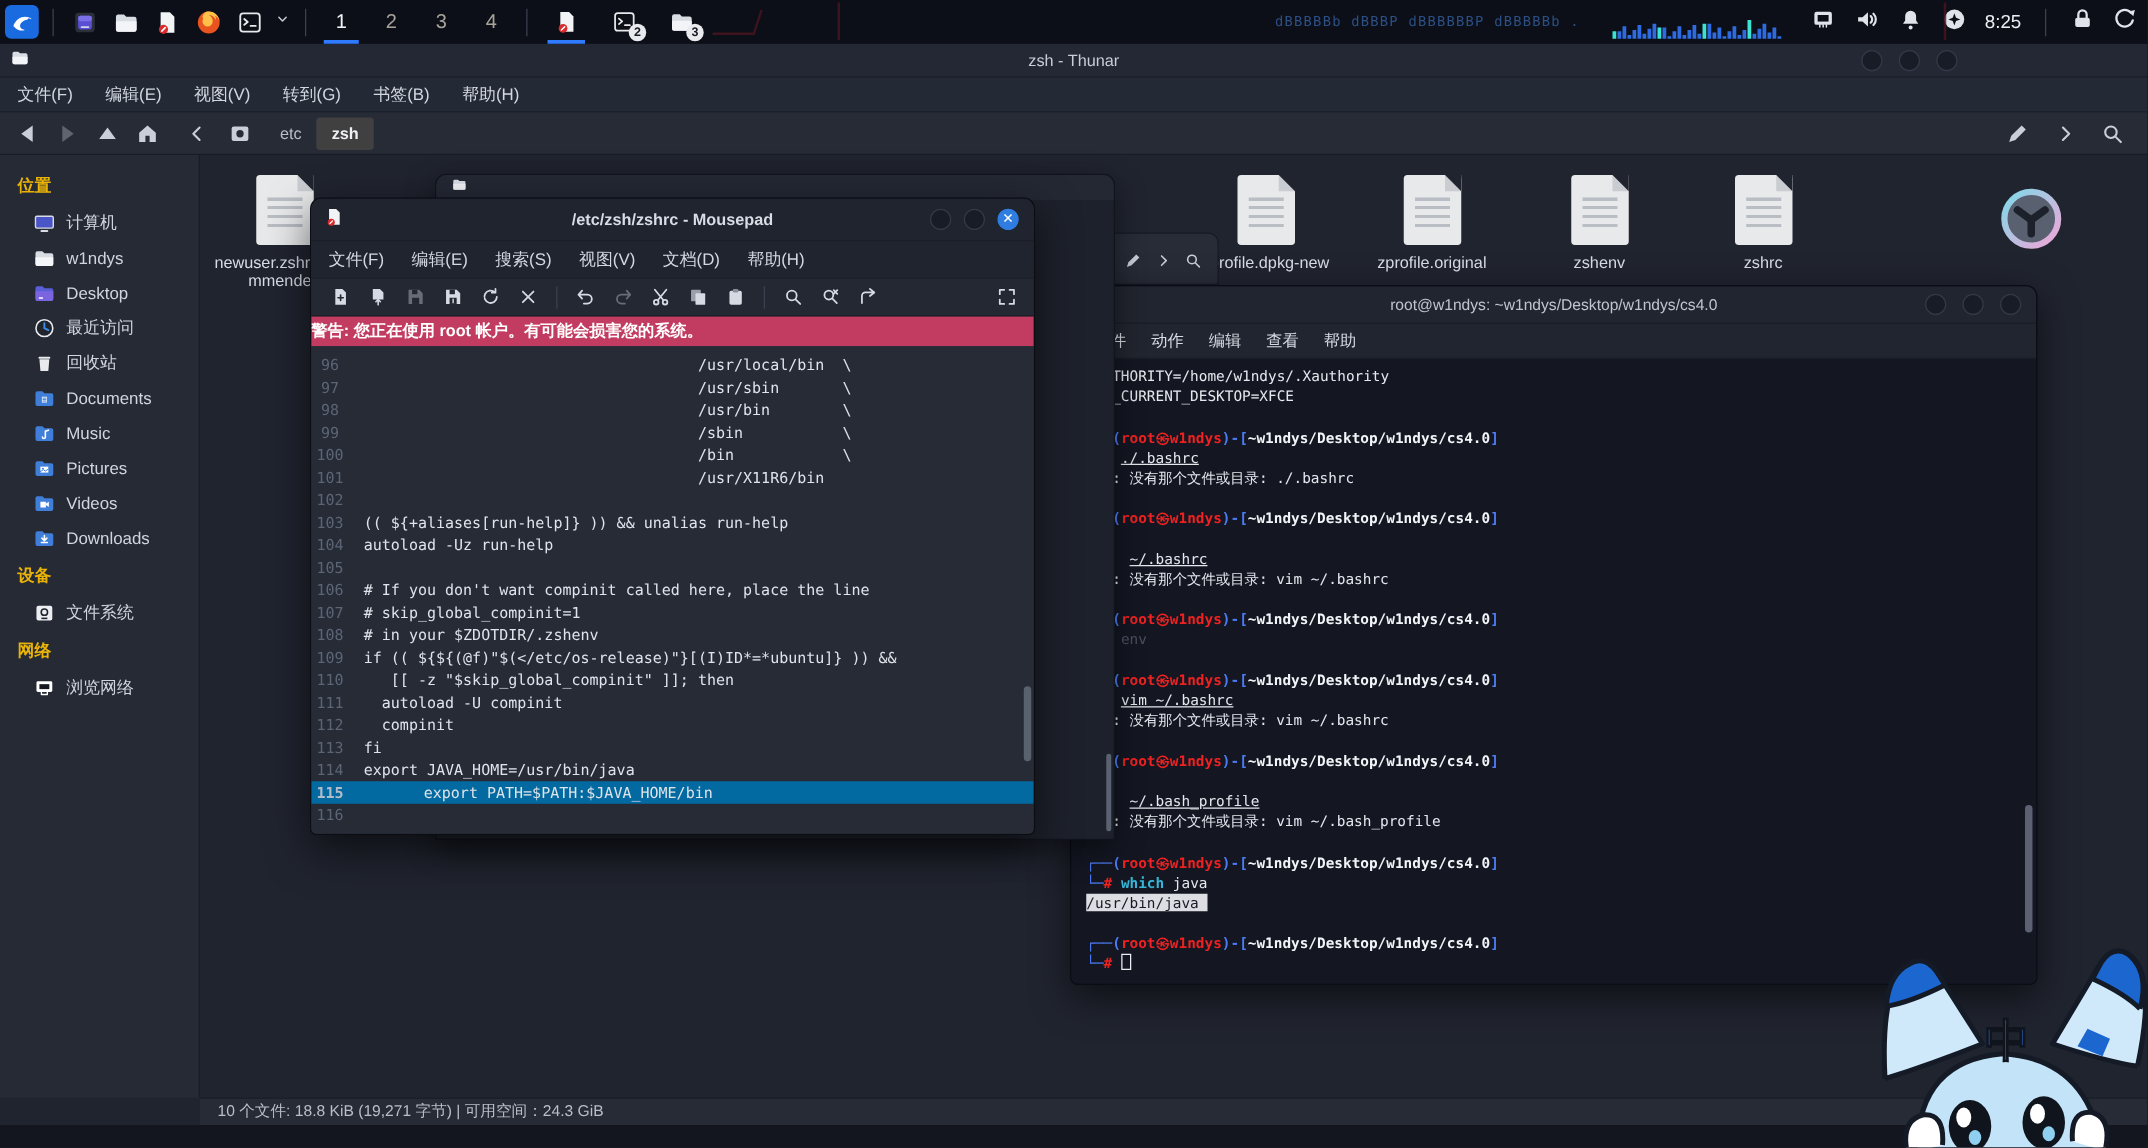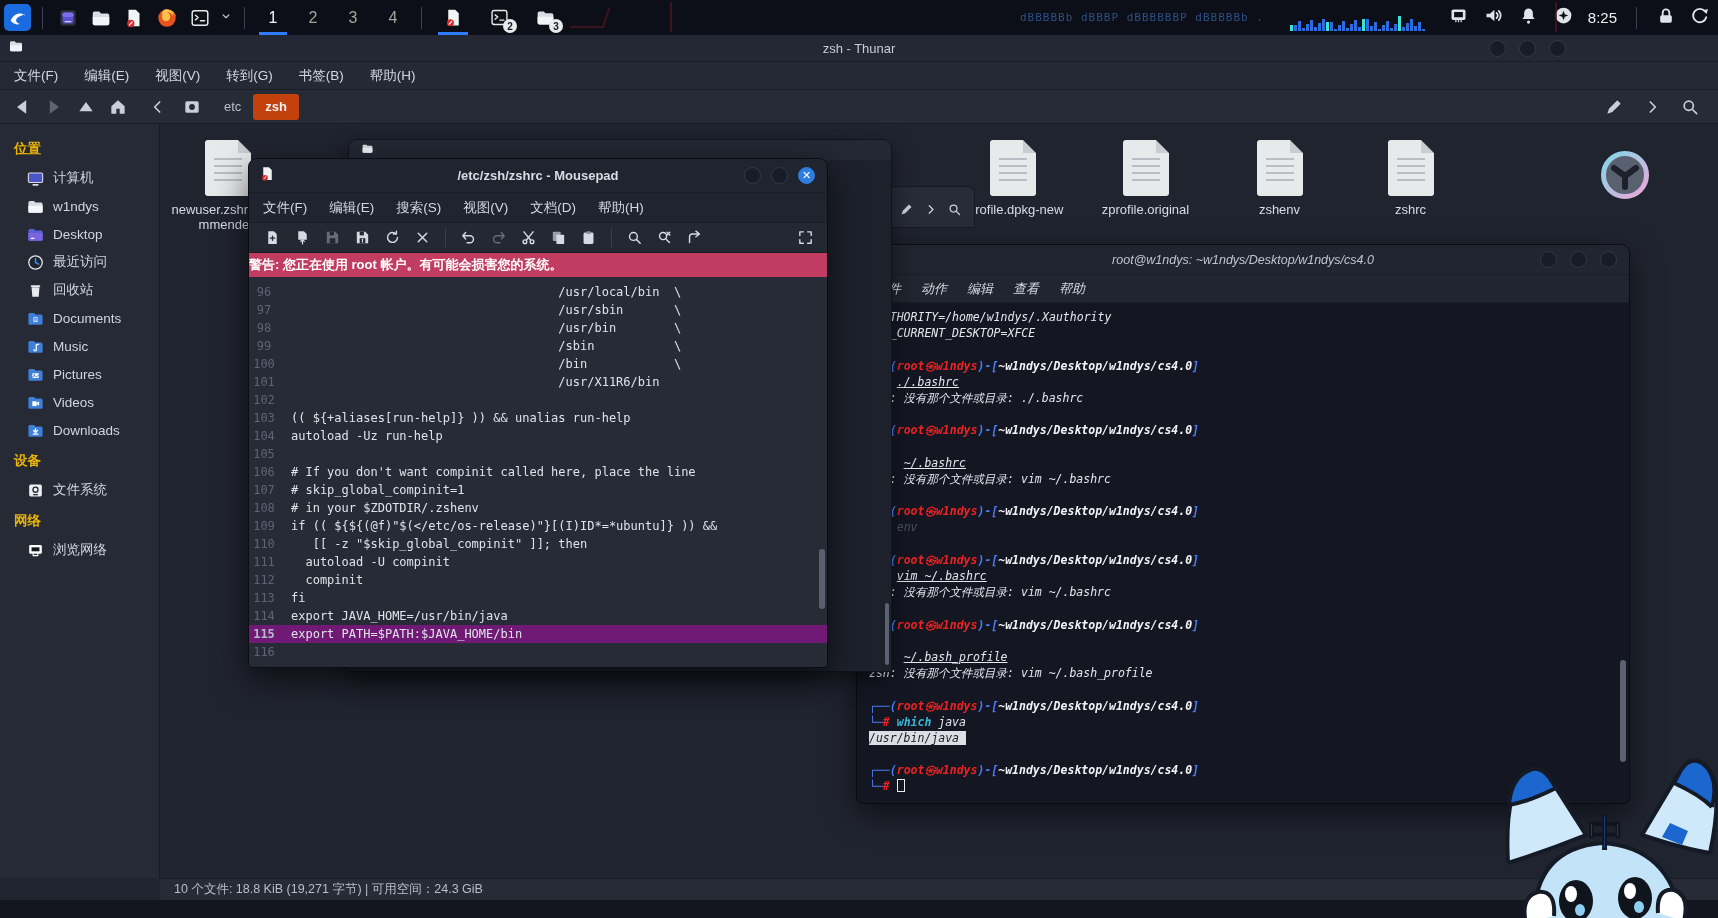--- a/index.html
+++ b/index.html
@@ -53,21 +53,21 @@
     padding-left:14px; font-size:13.5px; color:#d3d7e0; border-bottom:1px solid #1a1e27; }
   .t-toolbar { height:34px; background:#262b36; display:flex; align-items:center; gap:4px;
     padding-left:8px; border-bottom:1px solid #181c25; }
   .navbtn { width:28px; height:26px; display:flex; align-items:center; justify-content:center;
     border-radius:4px; }
   .navbtn.dim { opacity:.35; }
   .crumb-left { margin-left:8px; }
   .crumbbtn { height:26px; padding:0 12px; display:flex; align-items:center; font-size:13px;
     color:#b9bfca; border-radius:3px; }
   .crumbbtn.icon { padding:0 6px; }
-  .crumbbtn.active { background:#c2410c; color:#eef0f4; font-weight:bold; }
+  .crumbbtn.active { background:#404040; color:#eef0f4; font-weight:bold; }
   .pathbar-rest { flex:1; height:26px; }
   .t-right-icons { display:flex; gap:10px; padding-right:14px; }
   .t-body { display:flex; height:calc(865px - 27px - 28px - 34px - 22px); }
   #sidebar { width:160px; background:#252a35; border-right:1px solid #181c25; padding-top:8px;
     font-size:13.5px; color:#d0d5e0; overflow:hidden; }
   .sb-header { font-weight:bold; color:#eab308; padding:8px 0 6px 14px; }
   .sb-item { display:flex; align-items:center; gap:8px; padding:4px 0 4px 26px; height:28px; }
   #fileview { flex:1; position:relative; background:#20242f; }
   .file-item { position:absolute; width:125px; display:flex; flex-direction:column;
     align-items:center; gap:6px; }
@@ -80,23 +80,23 @@
   #statusbar { height:22px; background:#262b35; border-top:1px solid #181c25; display:flex;
     align-items:center; padding-left:14px; font-size:12.5px; color:#b9bec9;
     position:absolute; bottom:0; left:160px; right:0; }
 
   
   #fragment { position:absolute; left:878px; top:186px; width:97px; height:42px; background:#272c37;
     border:1px solid #161a23; border-radius:0 8px 0 0; z-index:2; display:flex; align-items:flex-end;
     justify-content:flex-end; gap:9px; padding:0 12px 6px 0; }
 
   
-  #terminal { position:absolute; left:856px; top:244px; width:774px; height:560px; z-index:3;
+  #terminal { position:absolute; left:856px; top:228px; width:774px; height:560px; z-index:3;
     background:#141722; border:1px solid #0a0d14; border-radius:9px 9px 6px 6px;
-    box-shadow:0 10px 30px rgba(0,0,0,.55); overflow:hidden;font-style:italic; }
+    box-shadow:0 10px 30px rgba(0,0,0,.55); overflow:hidden; }
   .term-titlebar { height:30px; background:#21252f; position:relative; display:flex;
     align-items:center; border-bottom:1px solid #1a1e27; }
   .term-title { position:absolute; left:0; right:0; text-align:center; font-size:12.5px;
     color:#bfc4ce; }
   .term-controls { position:absolute; right:12px; top:6px; display:flex; gap:13px; }
   .term-menubar { height:28px; background:#21252f; display:flex; gap:20px; align-items:center;
     padding-left:18px; font-size:13px; color:#d6dae2; border-bottom:1px solid #1a1e27; }
   #term-rows { padding:6px 8px 0 12px; font-family:"DejaVu Sans Mono",monospace; font-size:11.5px;
     white-space:pre; }
   .trow { height:16.2px; line-height:16.2px; }
@@ -136,21 +136,21 @@
   .tbico { width:23px; height:23px; display:flex; align-items:center; justify-content:center; }
   .tbico.dim { opacity:.38; }
   .tb-sep { width:1px; height:18px; background:#3a4050; margin:0 4px; }
   .tb-fullscreen { position:absolute; right:10px; }
   #mp-warning { height:24px; background:#c23b60; color:#fff; font-size:13px; display:flex;
     align-items:center; font-weight:bold; }
   #editor { position:relative; height:calc(510px - 34px - 30px - 30px - 24px);
     background:#262b36; font-family:"DejaVu Sans Mono",monospace; font-size:12px;
     padding-top:6px; overflow:hidden; }
   .ed-row { height:18px; line-height:18px; display:flex; white-space:pre; }
-  .ed-row.current { background:#701a75; }
+  .ed-row.current { background:#0369a1;gap:48px; }
   .ed-num { width:30px; text-align:center; color:#5c6576; flex:none; }
   .ed-row.current .ed-num { color:#b4bcca; font-weight:bold; }
   .ed-text { padding-left:12px; color:#dfe3ea; }
   #ed-scroll { position:absolute; right:2px; top:272px; width:6px; height:60px;
     background:#59606e; border-radius:3px; }
 
   
   #ring-icon { position:absolute; left:1600px; top:150px; z-index:1; }
   #mascot { position:absolute; right:0; bottom:0; width:330px; height:165px; z-index:6; }
 </style>

